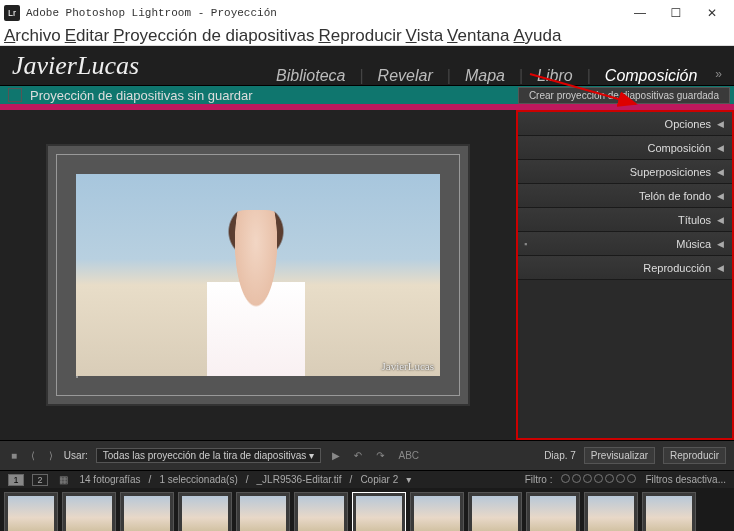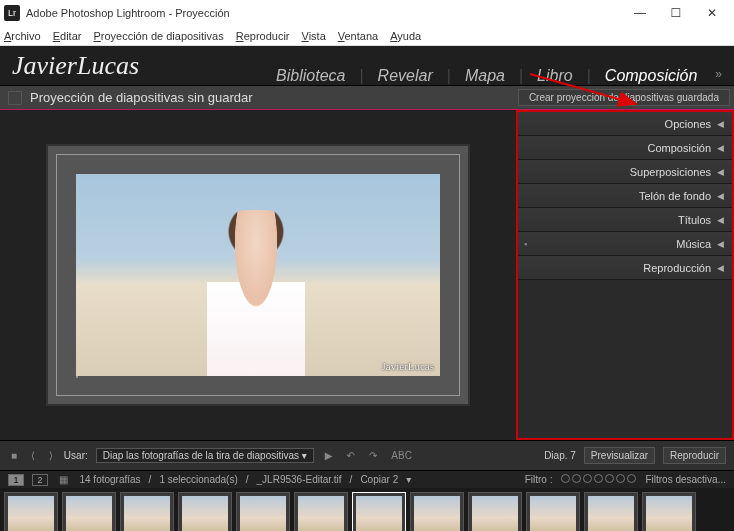--- a/index.html
+++ b/index.html
@@ -1,31 +1,31 @@
 <!DOCTYPE html>
 <html><head>
 <meta charset="utf-8">
 <style>
 * { margin: 0; padding: 0; box-sizing: border-box; font-family: Tahoma, Arial, sans-serif; }
 body { background: #fff; width: 734px; height: 531px; overflow: hidden; }
 .titlebar { background: #fff; height: 26px; display: flex; align-items: center; padding: 0 4px; font-size: 11px; justify-content: flex-end; }
 .titlebar .icon { width: 16px; height: 16px; background: #222; color: #fff; display: inline-flex; align-items: center; justify-content: center; font-size: 9px; margin-right: 6px; border-radius: 2px; }
-.titlebar .title { flex: 1; color: #333; }
+.titlebar .title { flex: 1; color: #333; font-family: Liberation Mono, monospace; }
 .winbtn { width: 36px; height: 24px; display: inline-flex; align-items: center; justify-content: center; color: #333; font-size: 12px; }
-.menubar { background: #fff; height: 20px; display: flex; align-items: center; padding: 0 4px; font-size: 11px; gap: 12px; color: #333; border-bottom: 1px solid #ddd; }
+.menubar { background: #fff; height: 20px; display: flex; align-items: center; padding: 0 4px; font-size: 17px; gap: 4px; color: #333; border-bottom: 1px solid #ddd; }
 .menubar span { text-decoration: underline; text-decoration-color: transparent; }
 .menubar span::first-letter { text-decoration: underline; }
 .app { background: #1a1a1a; width: 100%; height: calc(531px - 46px); color: #ccc; position: relative; }
 .topbar { height: 40px; display: flex; align-items: center; padding: 0 12px; background: #1f1f1f; border-bottom: 1px solid #000; }
 .identity { font-family: 'Brush Script MT', cursive; font-size: 26px; font-style: italic; color: #eee; flex: 1; }
 .modules { display: flex; gap: 14px; font-family: 'Palatino Linotype', Georgia, serif; font-style: italic; font-size: 16px; color: #bbb; margin-top: 20px; }
 .modules .sep { color: #444; font-style: normal; }
 .modules .active { color: #fff; }
 .modules .chev { font-size: 12px; font-style: normal; color: #888; margin-left: 4px; }
-.subhdr { height: 24px; background: #404040; display: flex; align-items: center; font-size: 11px; border-bottom: 1px solid #be185d; }
+.subhdr { height: 24px; background: #0f766e; display: flex; align-items: center; font-size: 11px; border-bottom: 6px solid #be185d; }
 .subhdr .chk { width: 14px; height: 14px; border: 1px solid #555; margin: 0 8px; }
 .subhdr .stitle { flex: 1; color: #ddd; font-size: 13px; }
 .subhdr .sbtn { background: #3a3a3a; border: 1px solid #555; padding: 2px 10px; font-size: 10px; color: #ccc; margin-right: 4px; }
 .main { display: flex; height: 330px; }
 .canvas { flex: 1; background: #222; position: relative; display: flex; align-items: center; justify-content: center; }
 .slide { width: 420px; height: 258px; background: #888; border: 28px solid #555; position: relative; box-shadow: 0 0 0 2px #333; }
 .slide::before,.slide::after { content:''; position:absolute; border:1px solid #999; }
 .slide::before { top:-20px; bottom:-20px; left:-20px; right:-20px; }
 .photo { width:100%; height:100%; background: linear-gradient(180deg,#a7c6dd 0%,#b8d0e0 42%,#e8ddc8 55%,#d9cdb8 100%); position:relative; overflow:hidden; }
 .photo::after { content:''; position:absolute; left:36%; top:18%; width:98px; height:180px; background: radial-gradient(ellipse at 50% 18%, #f2d6c4 0%, #e8c0a8 30%, transparent 31%), radial-gradient(circle at 50% 12%, #6b4a3a 0%, #5a3d30 16%, transparent 17%), linear-gradient(180deg, transparent 40%, #fff 40%, #f8eef0 100%); border-radius: 40% 40% 0 0; }
@@ -140,21 +140,21 @@
           <span class="tri">◀</span>
         </div>
     </div>
   </div>
 
   <div class="toolbar">
     <span class="ticon">■</span>
     <span class="ticon">⟨</span>
     <span class="ticon">⟩</span>
     <span>Usar:</span>
-    <span class="dd"><span>Diap las fotografías de la tira de diapositivas</span> <span>▾</span></span>
+    <span class="dd"><span>Todas las proyección de la tira de diapositivas</span> <span>▾</span></span>
     <span class="ticon">▶</span>
     <span class="ticon">↶</span>
     <span class="ticon">↷</span>
     <span class="ticon">ABC</span>
     <span style="flex:1"></span>
     <span>Diap. 7</span>
     <button class="tbtn">Previsualizar</button>
     <button class="tbtn">Reproducir</button>
   </div>
 

